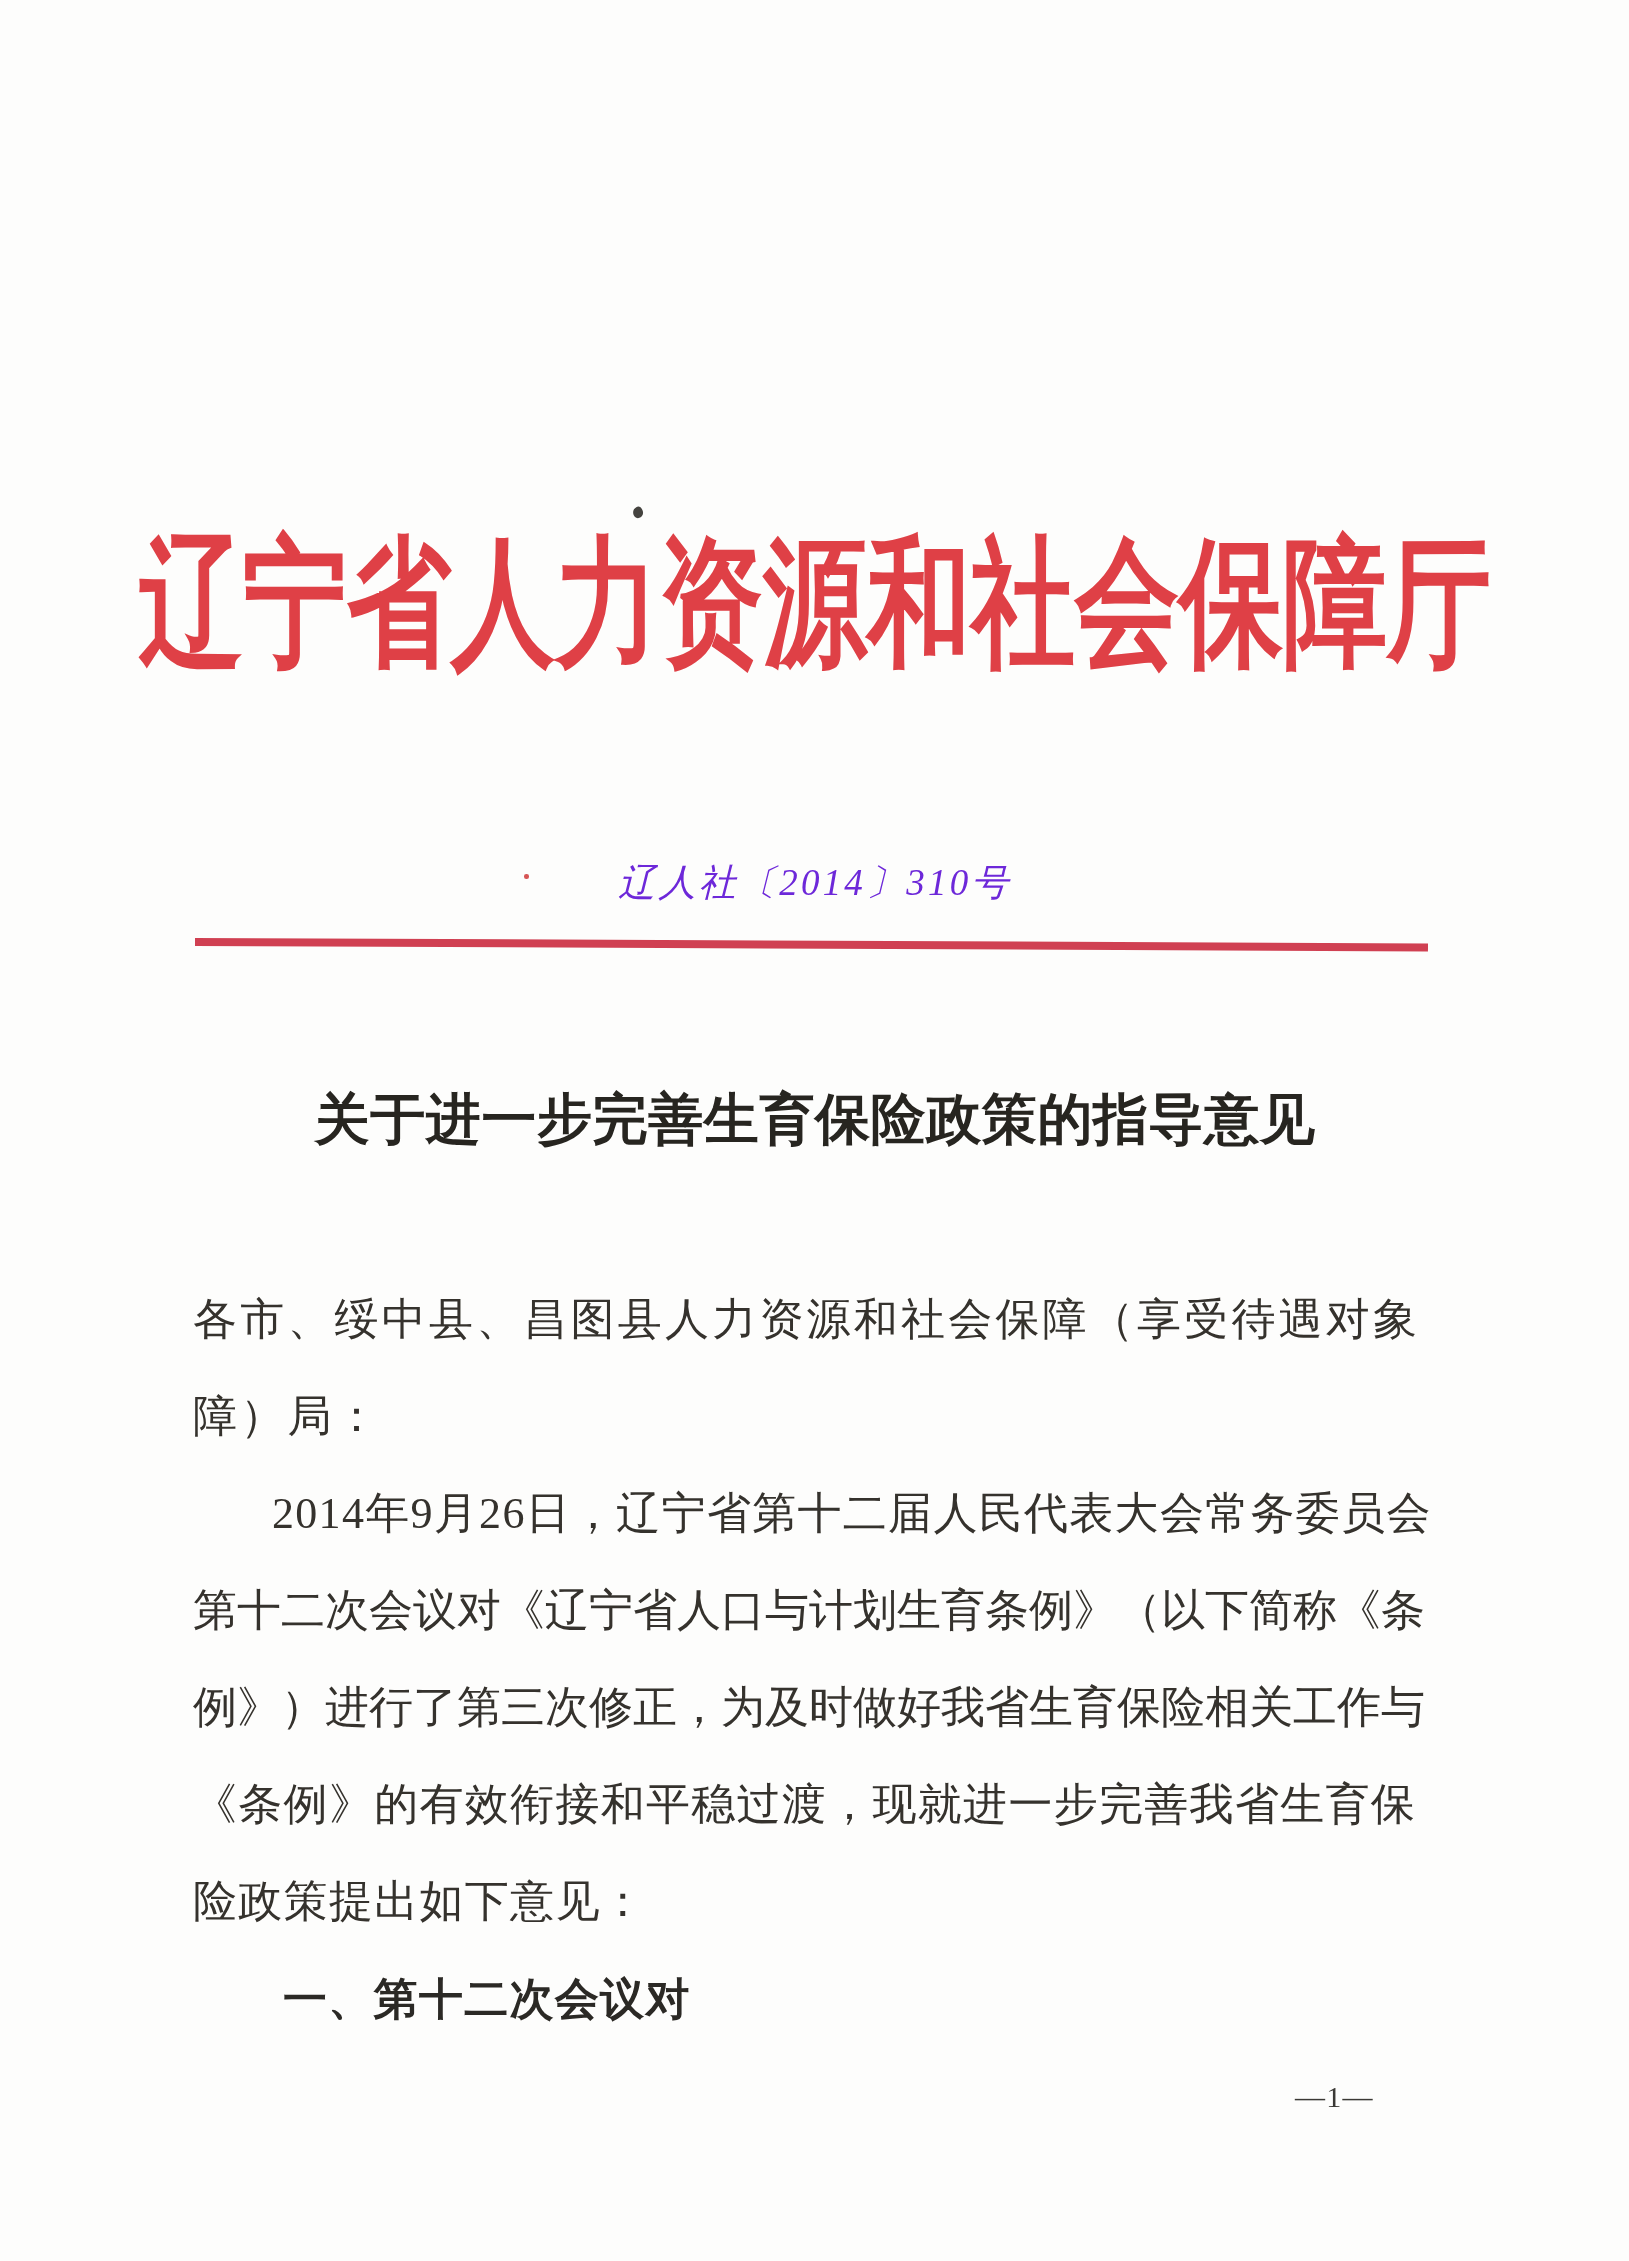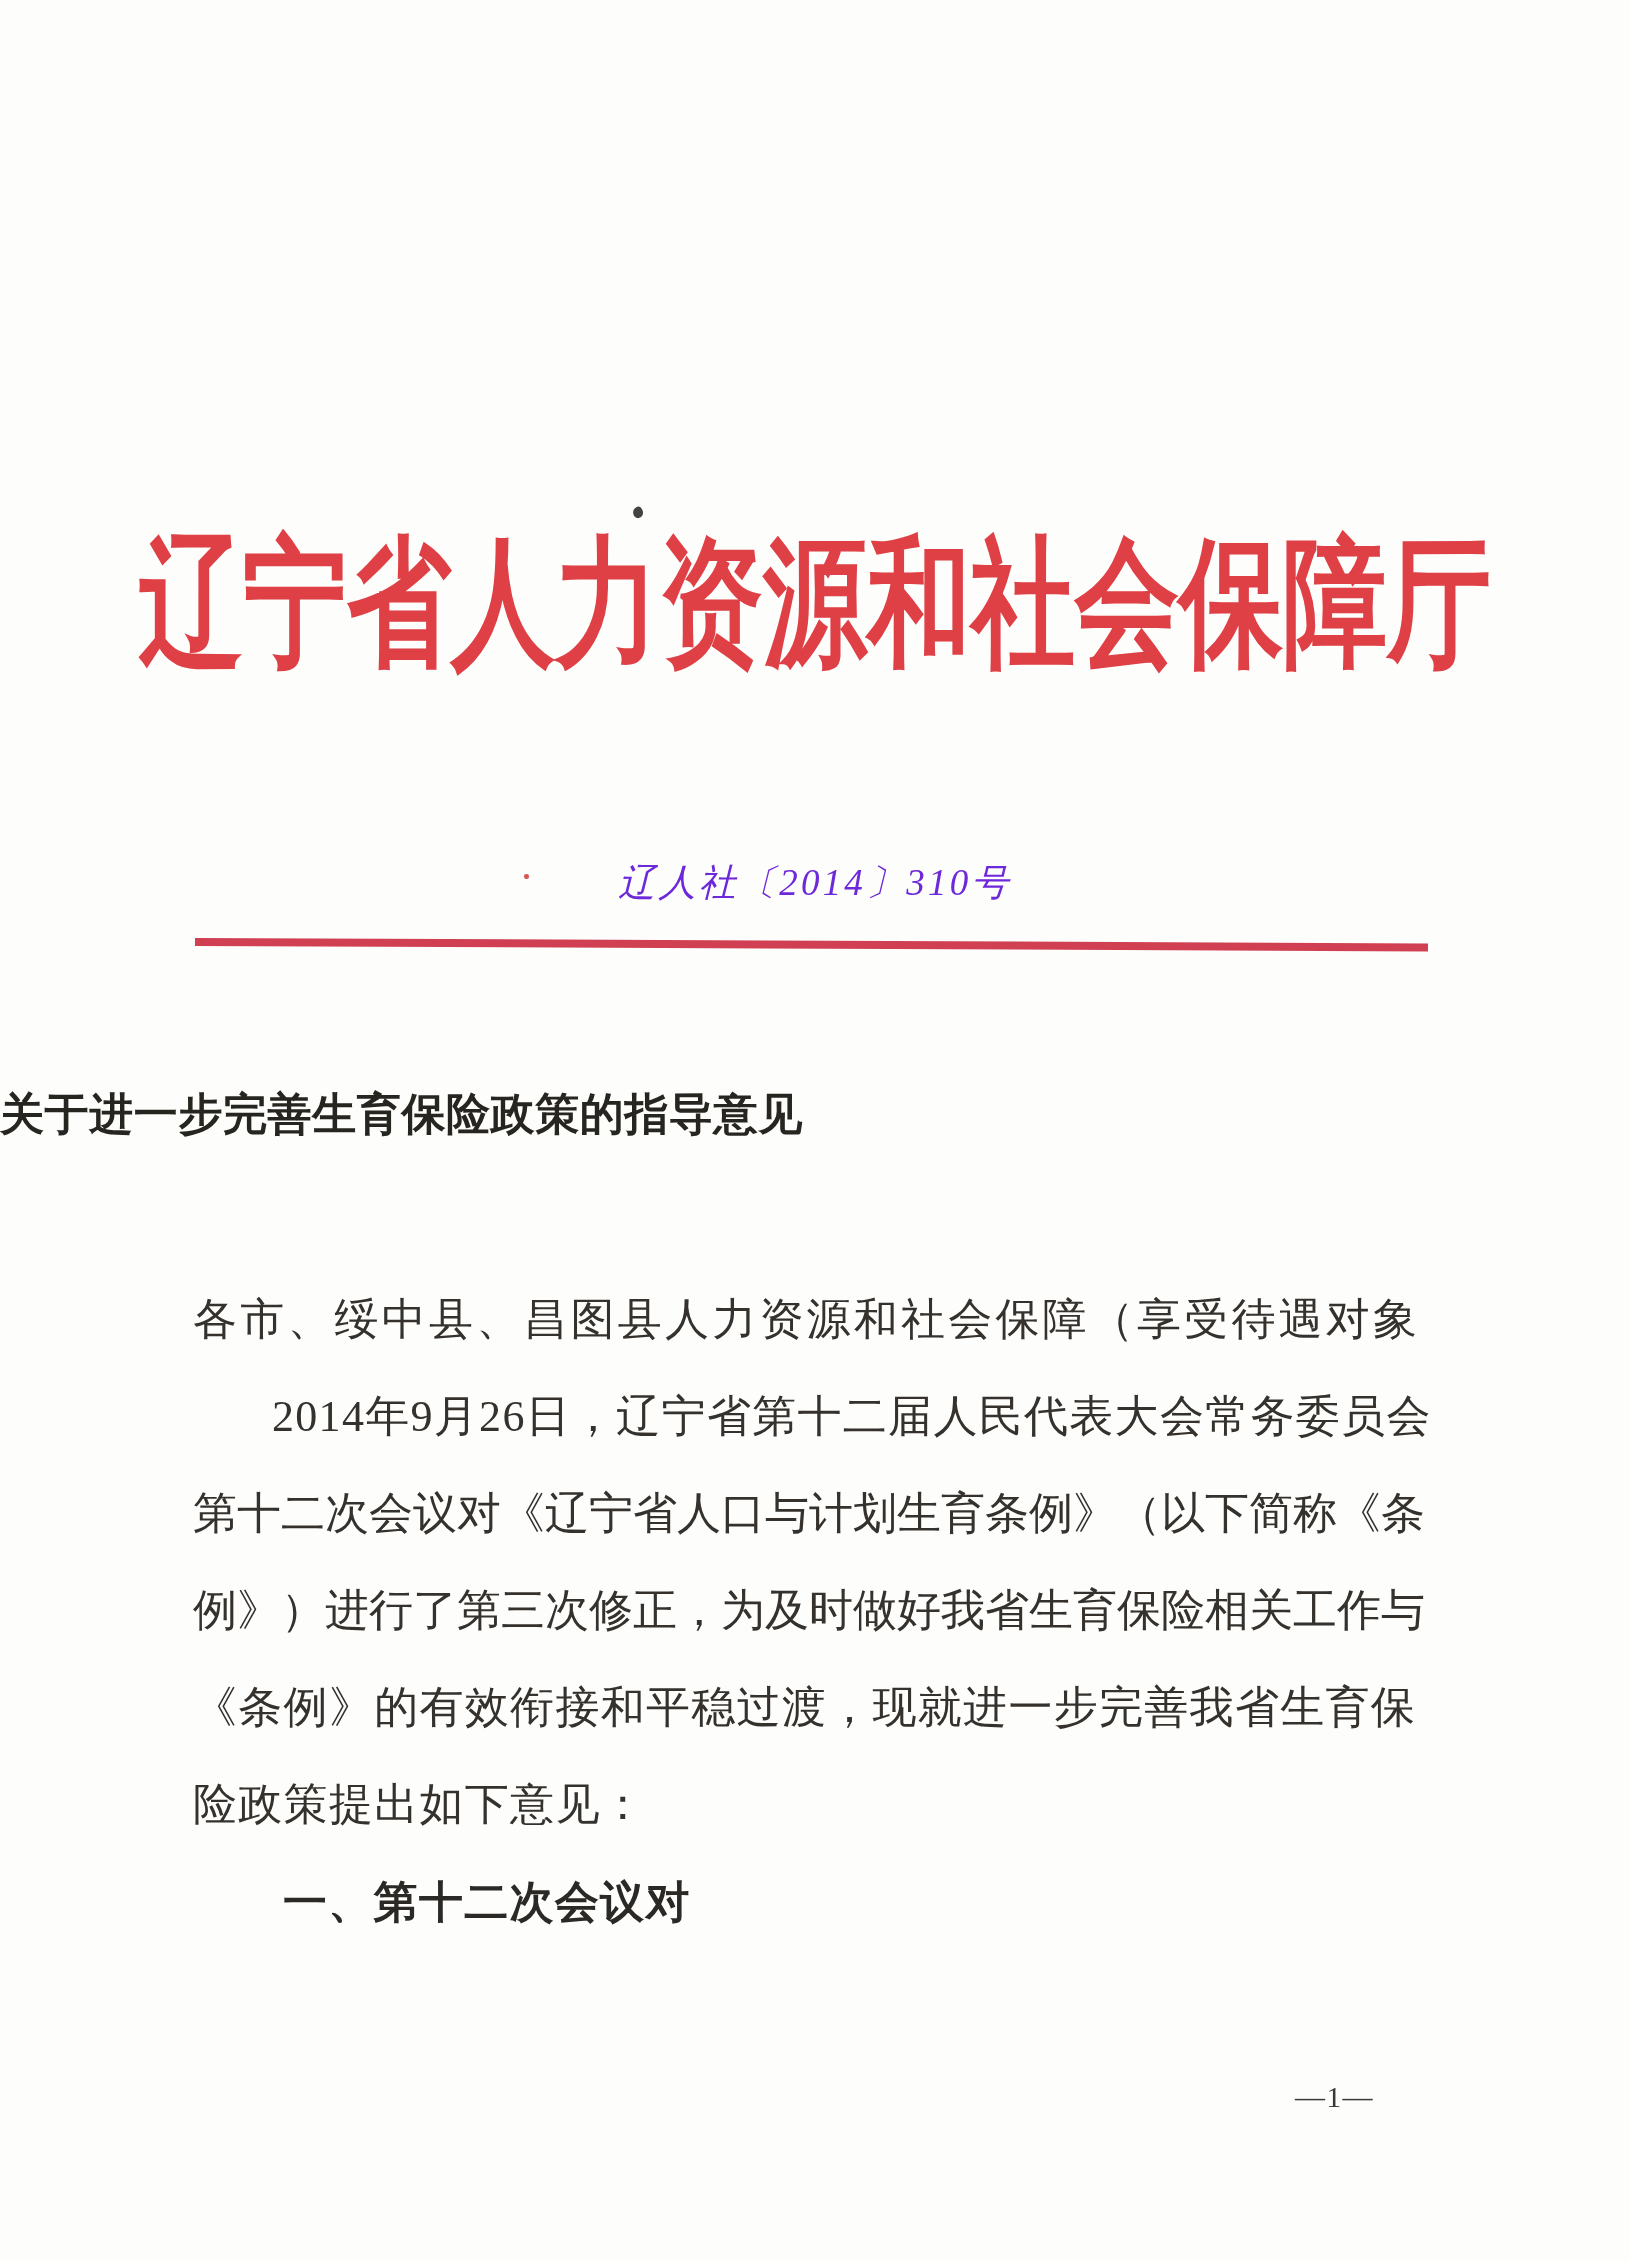--- a/index.html
+++ b/index.html
@@ -57,22 +57,22 @@
     background: #d04052;
     transform: rotate(0.25deg);
     transform-origin: left center;
   }
   
   .doc-title {
     position: absolute;
     top: 1091px;
     left: 0;
     width: 100%;
-    text-align: left;
-    font-size: 44px;
+    text-align: center;
+    font-size: 55px;
     font-weight: 700;
     letter-spacing: 0.6px;
     color: #272520;
     line-height: 1.05;
     white-space: nowrap;
     font-family: "Liberation Sans", "DejaVu Sans", sans-serif;
   }
   
   .body-text {
     position: absolute;
@@ -141,20 +141,21 @@
   <span class="red-dot"></span>
 
   <div class="doc-number">辽人社〔2014〕310号</div>
 
   <div class="red-divider"></div>
 
   <div class="doc-title">关于进一步完善生育保险政策的指导意见</div>
 
   <div class="body-text">
     <div class="line l1">各市、绥中县、昌图县人力资源和社会保障（享受待遇对象</div>
+    <div class="line l2">障）局：</div>
     <div class="line l3">2014年9月26日，辽宁省第十二届人民代表大会常务委员会</div>
     <div class="line l4">第十二次会议对《辽宁省人口与计划生育条例》（以下简称《条</div>
     <div class="line l5">例》）进行了第三次修正，为及时做好我省生育保险相关工作与</div>
     <div class="line l6">《条例》的有效衔接和平稳过渡，现就进一步完善我省生育保</div>
     <div class="line l7">险政策提出如下意见：</div>
     <div class="line l8">一、第十二次会议对</div>
   </div>
 
   <div class="page-number">—1—</div>
 

